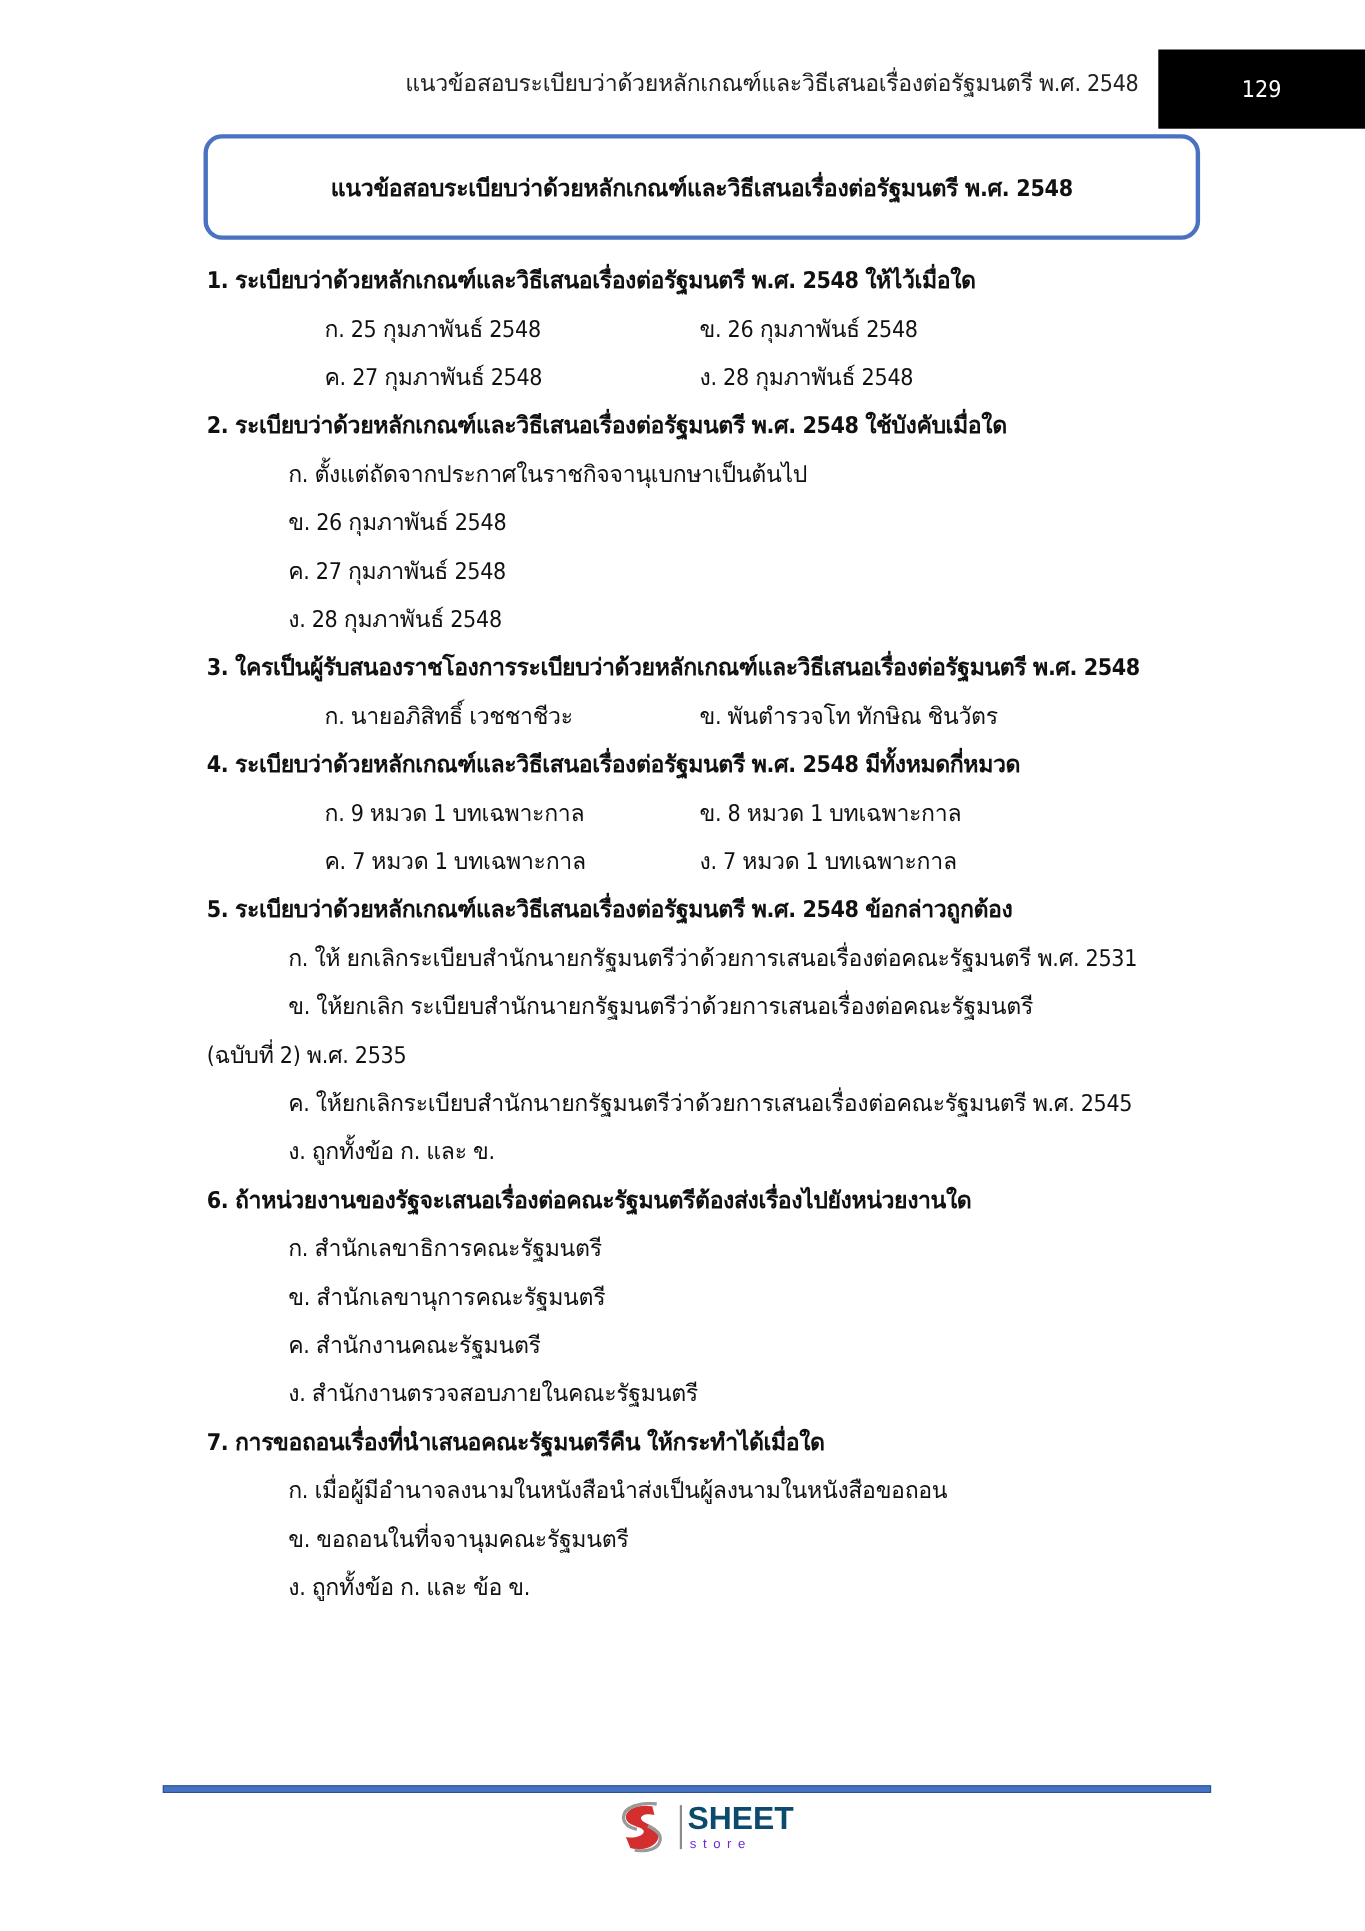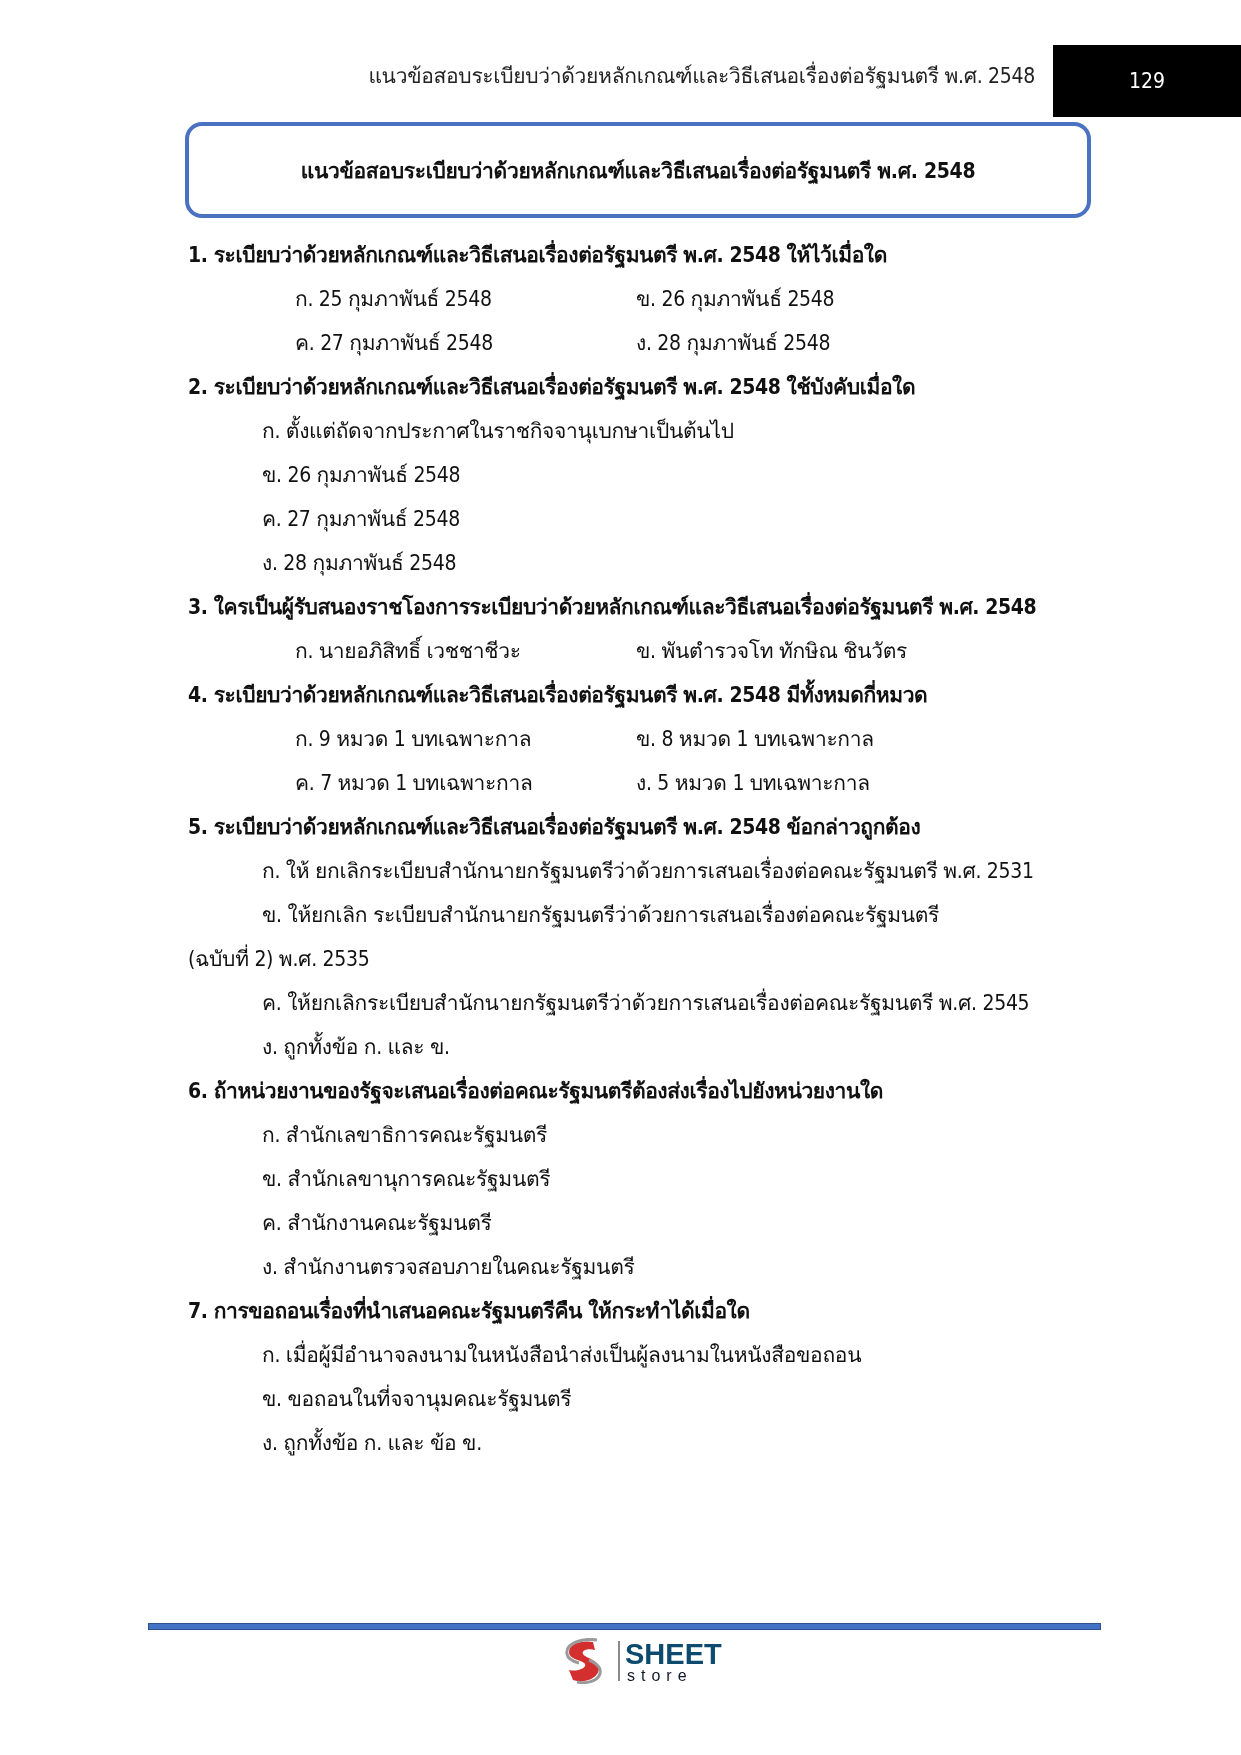--- a/index.html
+++ b/index.html
@@ -23,21 +23,21 @@
   .opt.full { left:74px; }
   .opt.flush { left:0; }
   .footer-line { position:absolute; left:148px; top:1623px; width:953px; height:7px;
                  background:#4472c4; border:1px solid #2f528f; box-sizing:border-box; }
   .logo { position:absolute; left:563px; top:1638px; width:160px; height:46px; }
   .logo-icon { position:absolute; left:0; top:0; width:44px; height:46px; }
   .logo-divider { position:absolute; left:55px; top:3px; width:2px; height:40px; background:#8a8a8a; }
   .logo-sheet { position:absolute; left:62px; top:0; font-family:Liberation Sans, sans-serif;
                 font-weight:bold; font-size:29px; color:#0c4a6e; letter-spacing:0px; line-height:32px; }
   .logo-store { position:absolute; left:64px; top:31px; font-family:"Liberation Sans", sans-serif;
-                font-size:16px; color:#0f172a; letter-spacing:6px; line-height:14px; }
+                font-size:12px; color:#6d28d9; letter-spacing:6px; line-height:14px; }
 </style>
 </head>
 <body>
 
 <div class="running-header">
   <div class="running-title">แนวข้อสอบระเบียบว่าด้วยหลักเกณฑ์และวิธีเสนอเรื่องต่อรัฐมนตรี พ.ศ. 2548</div>
   <div class="page-box">
     <span>129</span>
   </div>
 </div>
@@ -78,21 +78,21 @@
     <span class="opt c2">ข. พันตำรวจโท ทักษิณ  ชินวัตร</span>
   </div>
 
   <div class="q">4. ระเบียบว่าด้วยหลักเกณฑ์และวิธีเสนอเรื่องต่อรัฐมนตรี พ.ศ. 2548 มีทั้งหมดกี่หมวด</div>
   <div class="opt-row">
     <span class="opt c1">ก.  9 หมวด 1 บทเฉพาะกาล</span>
     <span class="opt c2">ข.  8 หมวด 1 บทเฉพาะกาล</span>
   </div>
   <div class="opt-row">
     <span class="opt c1">ค.  7 หมวด 1 บทเฉพาะกาล</span>
-    <span class="opt c2">ง.  5 หมวด 1 บทเฉพาะกาล</span>
+    <span class="opt c2">ง.  7 หมวด 1 บทเฉพาะกาล</span>
   </div>
 
   <div class="q">5. ระเบียบว่าด้วยหลักเกณฑ์และวิธีเสนอเรื่องต่อรัฐมนตรี พ.ศ. 2548 ข้อกล่าวถูกต้อง</div>
   <div class="opt-row">
       <span class="opt full">ก.  ให้ ยกเลิกระเบียบสำนักนายกรัฐมนตรีว่าด้วยการเสนอเรื่องต่อคณะรัฐมนตรี พ.ศ. 2531</span>
     </div>
   <div class="opt-row">
       <span class="opt full">ข.  ให้ยกเลิก ระเบียบสำนักนายกรัฐมนตรีว่าด้วยการเสนอเรื่องต่อคณะรัฐมนตรี</span>
     </div>
   <div class="opt-row">

